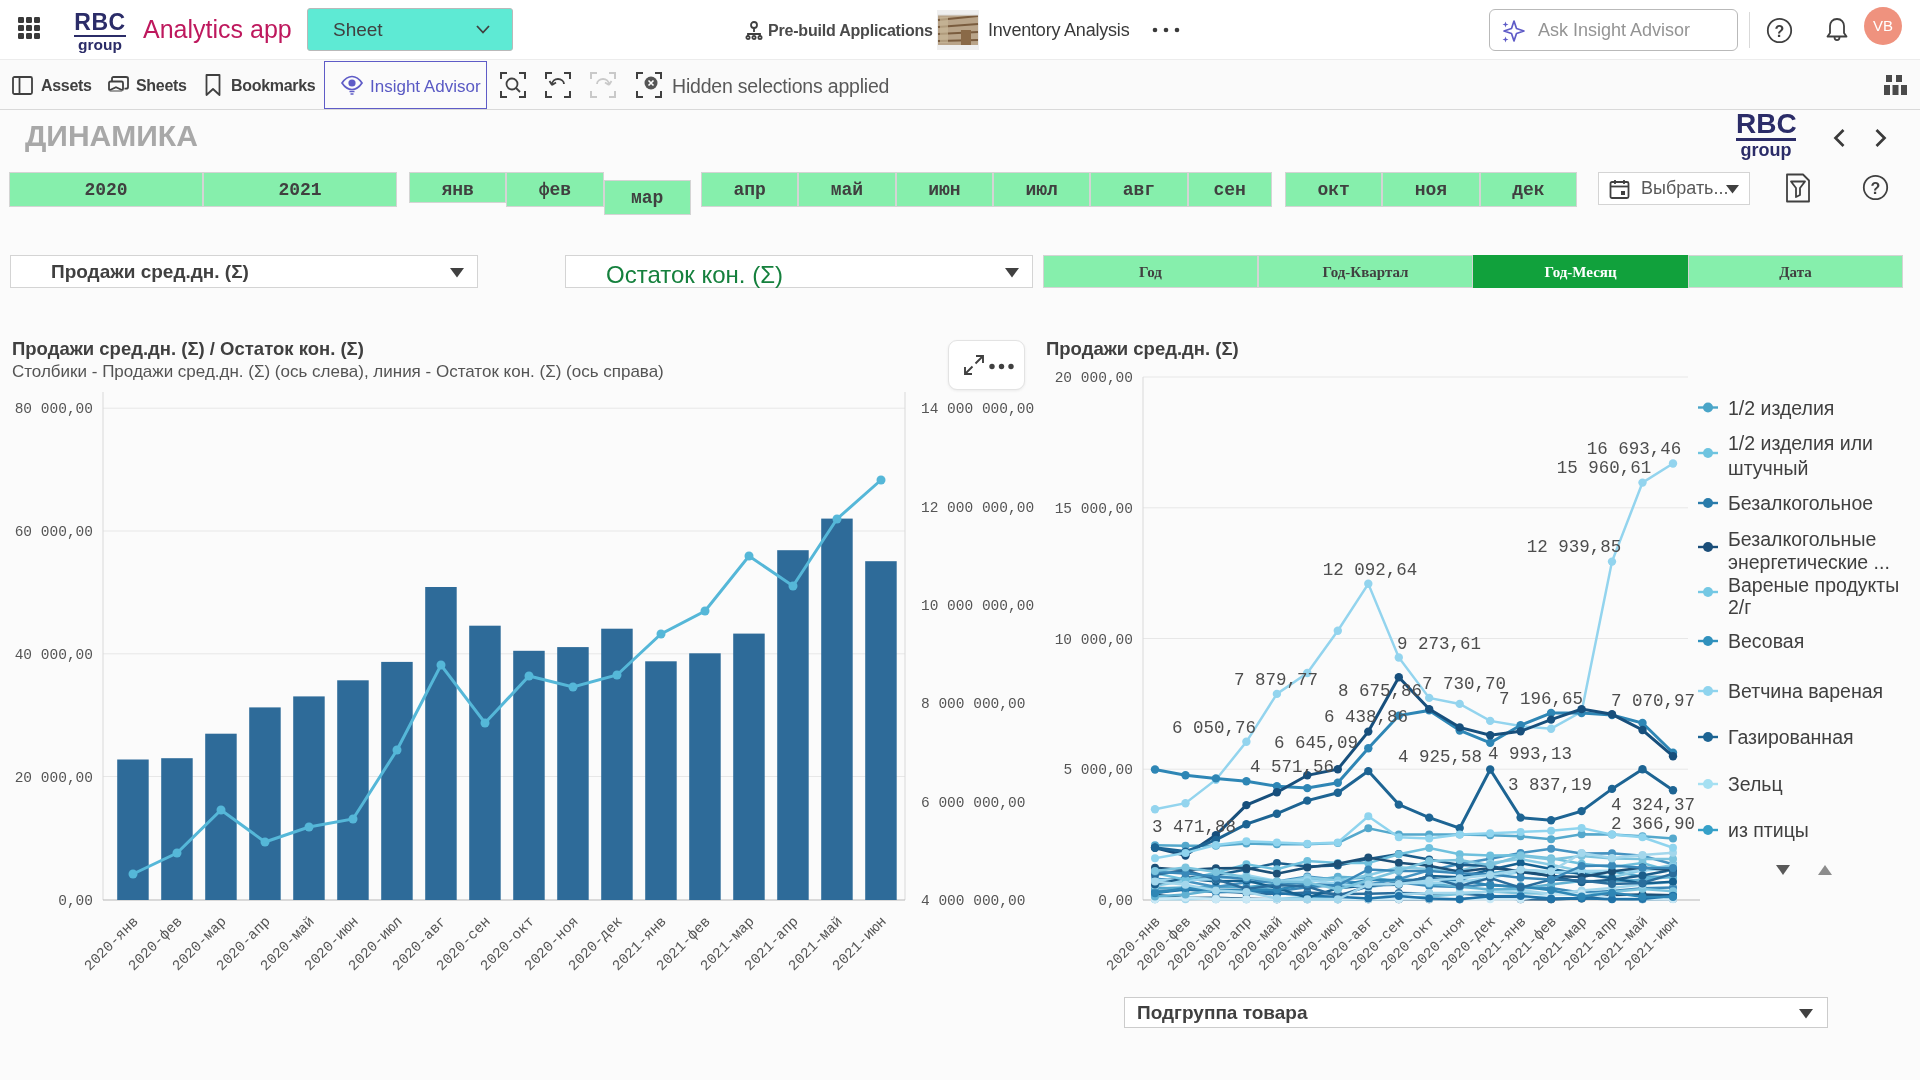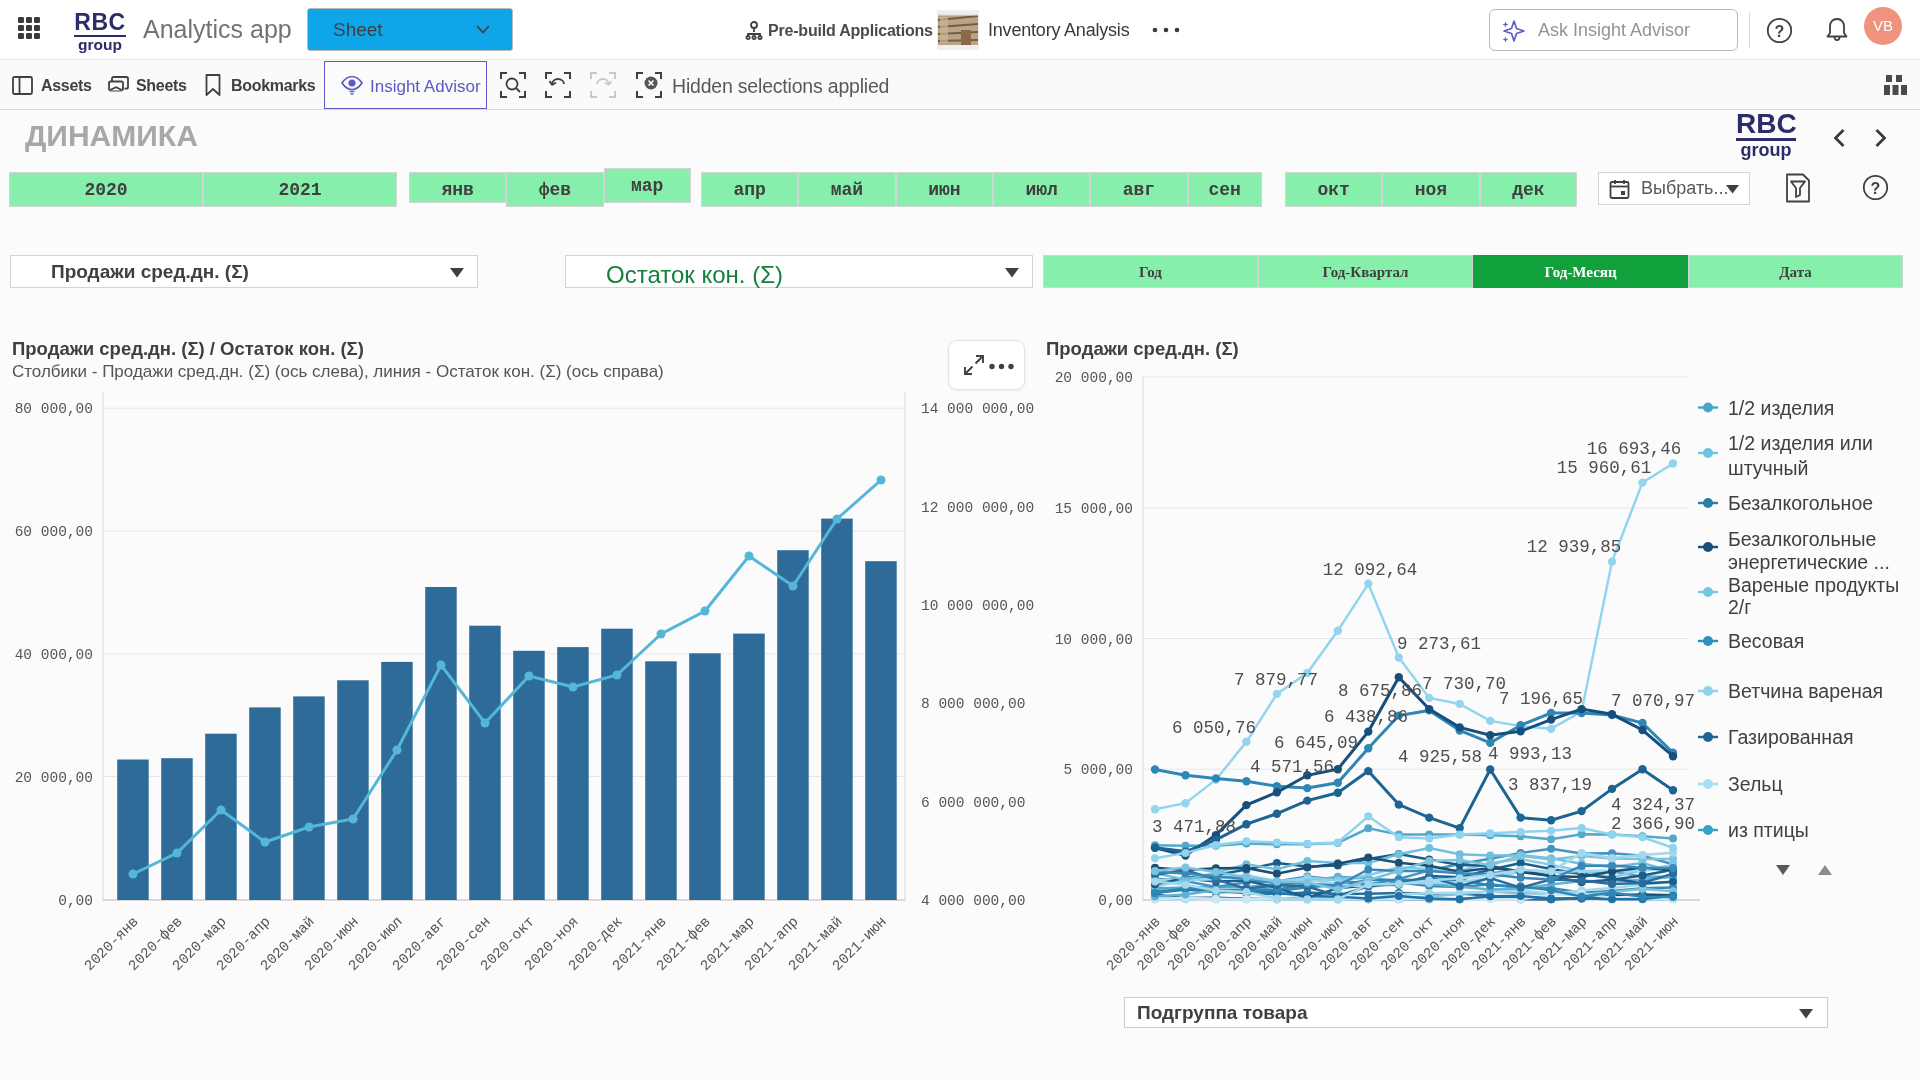--- a/index.html
+++ b/index.html
@@ -26,22 +26,22 @@
     <rect x="16" y="8" width="6" height="6" rx="1.2" fill="#3a3a3a"></rect>
     <rect x="0" y="16" width="6" height="6" rx="1.2" fill="#3a3a3a"></rect>
     <rect x="8" y="16" width="6" height="6" rx="1.2" fill="#3a3a3a"></rect>
     <rect x="16" y="16" width="6" height="6" rx="1.2" fill="#3a3a3a"></rect>
 </svg>
 
 <div class="abs" style="left:74px;top:11px;width:52px;text-align:center;color:#2b2c68">
   <div style="font-size:23px;font-weight:bold;letter-spacing:0.5px;line-height:23px">RBC</div>
   <div style="border-top:2.5px solid #2b2c68;margin-top:1px;padding-top:0px;font-size:15.5px;font-weight:bold;line-height:15px">group</div>
 </div>
-<div class="abs" style="left:143px;top:15px;font-size:25px;color:#737373">Analytics app</div>
-<div class="abs" style="left:307px;top:8px;width:206px;height:43px;border:1px solid #b9b9b9;border-radius:3px;background:#0ea5e9">
+<div class="abs" style="left:143px;top:15px;font-size:25px;color:#be185d">Analytics app</div>
+<div class="abs" style="left:307px;top:8px;width:206px;height:43px;border:1px solid #b9b9b9;border-radius:3px;background:#5eead4">
   <div style="position:absolute;left:25px;top:10px;font-size:19px;color:#404040">Sheet</div>
   <svg style="position:absolute;right:22px;top:16px" width="14" height="9" viewBox="0 0 14 9">
       <path d="M1 1 L7 7.5 L13 1" stroke="#404040" stroke-width="1.8" fill="none"></path>
     </svg>
 </div>
 <svg class="abs" style="left:744px;top:20px" width="20" height="20" viewBox="0 0 20 20">
   <circle cx="10" cy="5" r="3" class="icon"></circle>
     <path d="M10 8 L10 12 M4 17 L4 14 L16 14 L16 17" class="icon"></path>
   <circle cx="4" cy="17.5" r="1.6" class="icon"></circle>
     <circle cx="16" cy="17.5" r="1.6" class="icon"></circle>
@@ -142,27 +142,27 @@
 <svg class="abs" style="left:1832px;top:128px" width="15" height="20" viewBox="0 0 15 20">
     <path d="M11.5 2 L3.5 10 L11.5 18" stroke="#3a3a3a" stroke-width="2.7" fill="none"></path>
   </svg>
 <svg class="abs" style="left:1873px;top:128px" width="15" height="20" viewBox="0 0 15 20">
     <path d="M3.5 2 L11.5 10 L3.5 18" stroke="#3a3a3a" stroke-width="2.7" fill="none"></path>
   </svg>
 <div class="fbtn" style="left:10.0px;top:172px;width:194.0px;height:35px;line-height:35px">2020</div>
 <div class="fbtn" style="left:204.0px;top:172px;width:194.0px;height:35px;line-height:35px">2021</div>
 <div class="fbtn" style="left:410.0px;top:172px;width:97.3px;height:31px;line-height:35px">янв</div>
 <div class="fbtn" style="left:507.3px;top:172px;width:97.3px;height:35px;line-height:35px">фев</div>
-<div class="fbtn" style="left:604.7px;top:168px;width:87px;height:35px;line-height:35px">мар</div>
+<div class="fbtn" style="left:604.7px;top:180px;width:87px;height:35px;line-height:35px">мар</div>
 <div class="fbtn" style="left:702.0px;top:172px;width:97.3px;height:35px;line-height:35px">апр</div>
 <div class="fbtn" style="left:799.3px;top:172px;width:97.3px;height:35px;line-height:35px">май</div>
 <div class="fbtn" style="left:896.7px;top:172px;width:97.3px;height:35px;line-height:35px">июн</div>
 <div class="fbtn" style="left:994.0px;top:172px;width:97.3px;height:35px;line-height:35px">июл</div>
 <div class="fbtn" style="left:1091.3px;top:172px;width:97.3px;height:35px;line-height:35px">авг</div>
-<div class="fbtn" style="left:1188.7px;top:172px;width:74px;height:35px;line-height:35px">сен</div>
+<div class="fbtn" style="left:1188.7px;top:172px;width:84px;height:35px;line-height:35px">сен</div>
 <div class="fbtn" style="left:1286.0px;top:172px;width:97.3px;height:35px;line-height:35px">окт</div>
 <div class="fbtn" style="left:1383.3px;top:172px;width:97.3px;height:35px;line-height:35px">ноя</div>
 <div class="fbtn" style="left:1480.7px;top:172px;width:97.3px;height:35px;line-height:35px">дек</div>
 
 <div class="abs" style="left:1598px;top:172px;width:152px;height:33px;background:#fff;border:1px solid #d4d4d4">
   <svg style="position:absolute;left:10px;top:6px" width="21" height="21" viewBox="0 0 21 21">
     <rect x="1.5" y="3" width="18" height="16" rx="1.5" class="icon"></rect>
     <line x1="1.5" y1="7.5" x2="19.5" y2="7.5" class="icon"></line>
     <line x1="6" y1="1" x2="6" y2="5" class="icon"></line>
       <line x1="15" y1="1" x2="15" y2="5" class="icon"></line>

